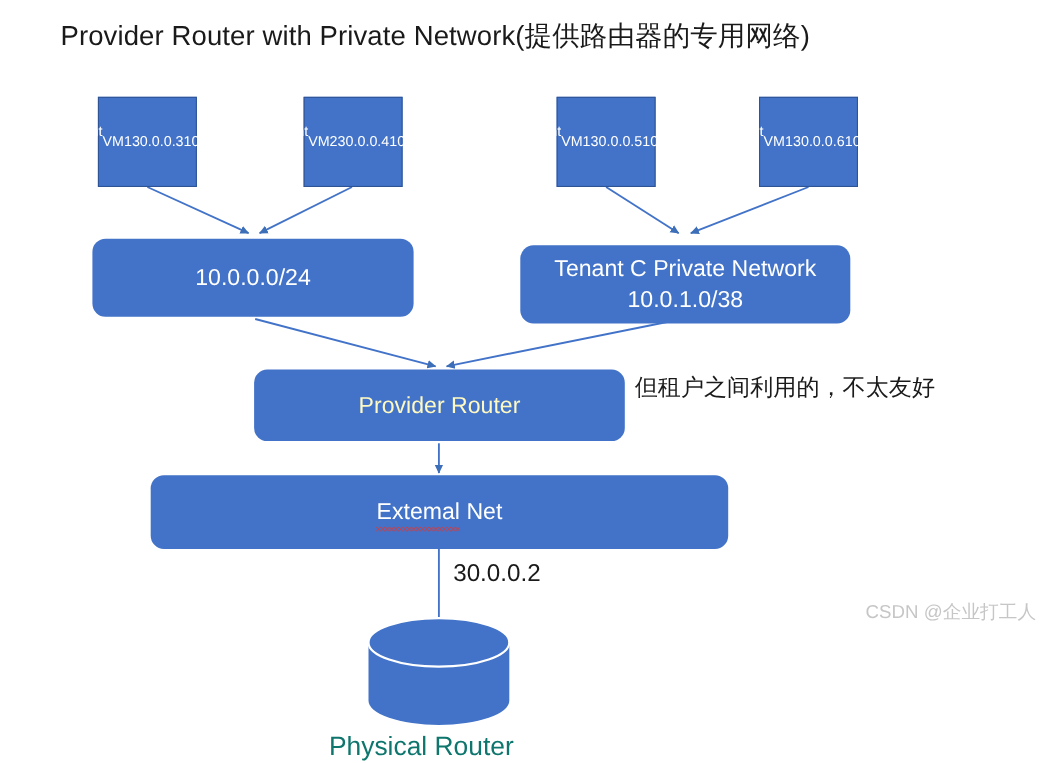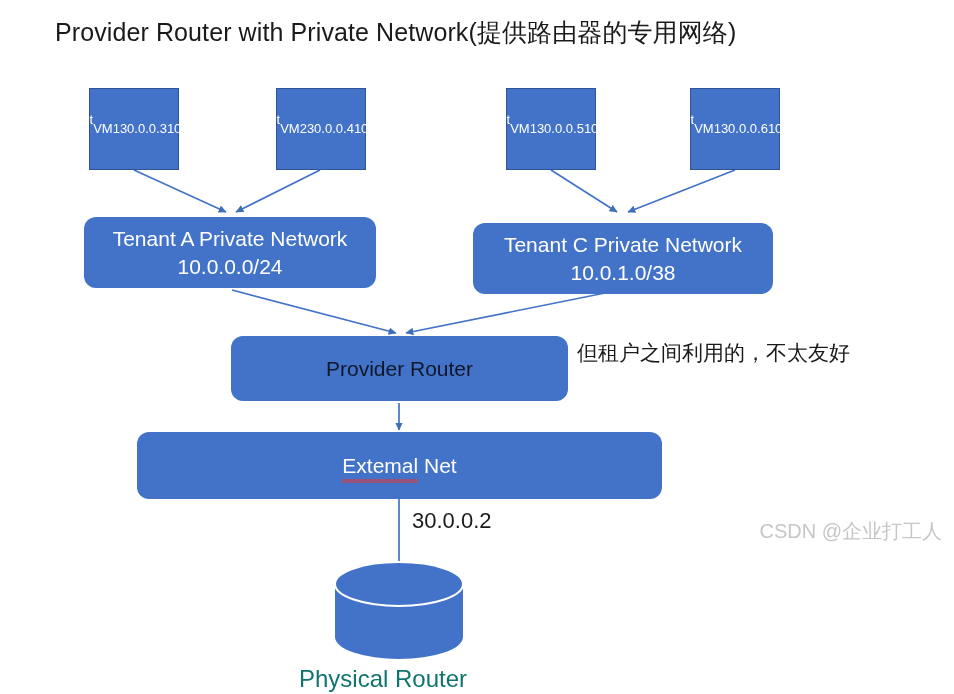--- a/index.html
+++ b/index.html
@@ -74,21 +74,21 @@
     font-size: 21px;
     line-height: 1.33;
     font-weight: 400;
   }
 
   .router-box {
     position: absolute;
     box-sizing: border-box;
     background: #4273c8;
     border-radius: 12px;
-    color: #0f172a;
+    color: #fef9c3;
     display: flex;
     align-items: center;
     justify-content: center;
     font-size: 21px;
   }
 
   .extnet-box {
     position: absolute;
     box-sizing: border-box;
     background: #4273c8;
@@ -141,22 +141,22 @@
     position: absolute;
     font-size: 24px;
     color: #0f766e;
     white-space: nowrap;
     text-align: left;
   }
 
   .watermark {
     position: absolute;
     right: 12px;
-    bottom: 27px;
-    font-size: 20px;
+    bottom: 4px;
+    font-size: 17px;
     color: #c6c6c6;
     white-space: nowrap;
     margin-top: 16px;
   }
 </style>
 </head>
 <body>
 
 <div id="canvas">
 
@@ -213,21 +213,20 @@
   </div>
 
   <div class="vm-box" style="left:690px; top:88px; width:90px; height:82px;">
     <span class="vm-line">Tenant C</span>
     <span class="vm-line">VM1</span>
     <span class="vm-line">30.0.0.6</span>
     <span class="vm-line">10.0.1.3</span>
   </div>
 
   <div class="net-box" style="left:84px; top:217px; width:292px; height:71px;">
-    <span class="net-line">Tenant A Private Network</span>
     <span class="net-line">10.0.0.0/24</span>
   </div>
 
   <div class="net-box" style="left:473px; top:223px; width:300px; height:71px;">
     <span class="net-line">Tenant C Private Network</span>
     <span class="net-line">10.0.1.0/38</span>
   </div>
 
   <div class="router-box" style="left:231px; top:336px; width:337px; height:65px;">
     <span>Provider Router</span>

